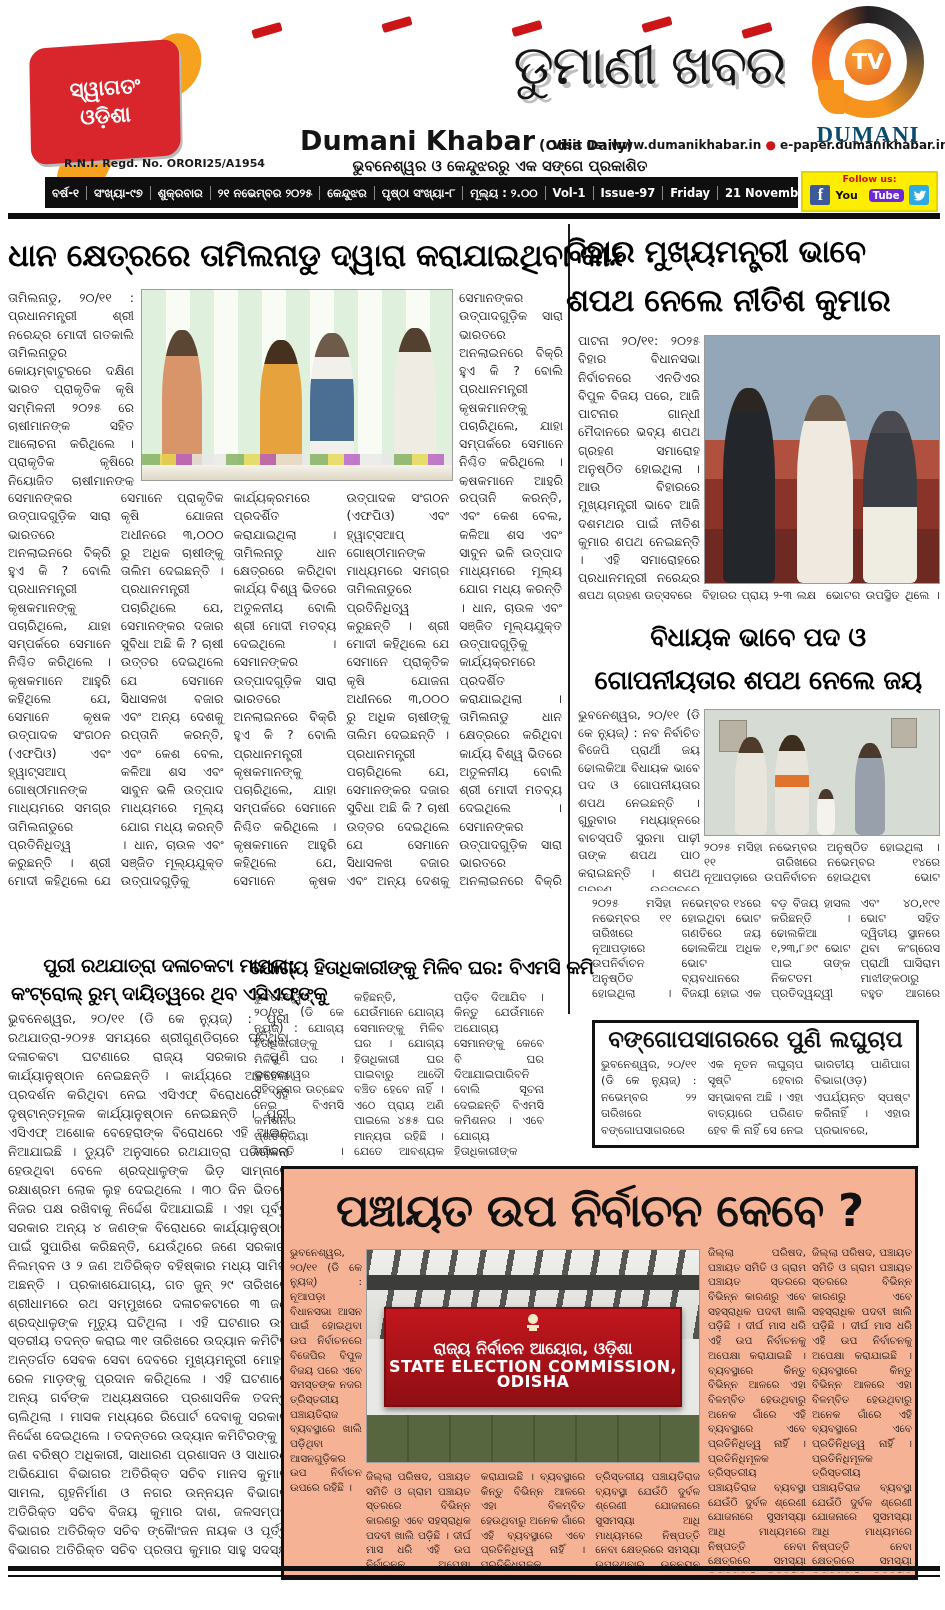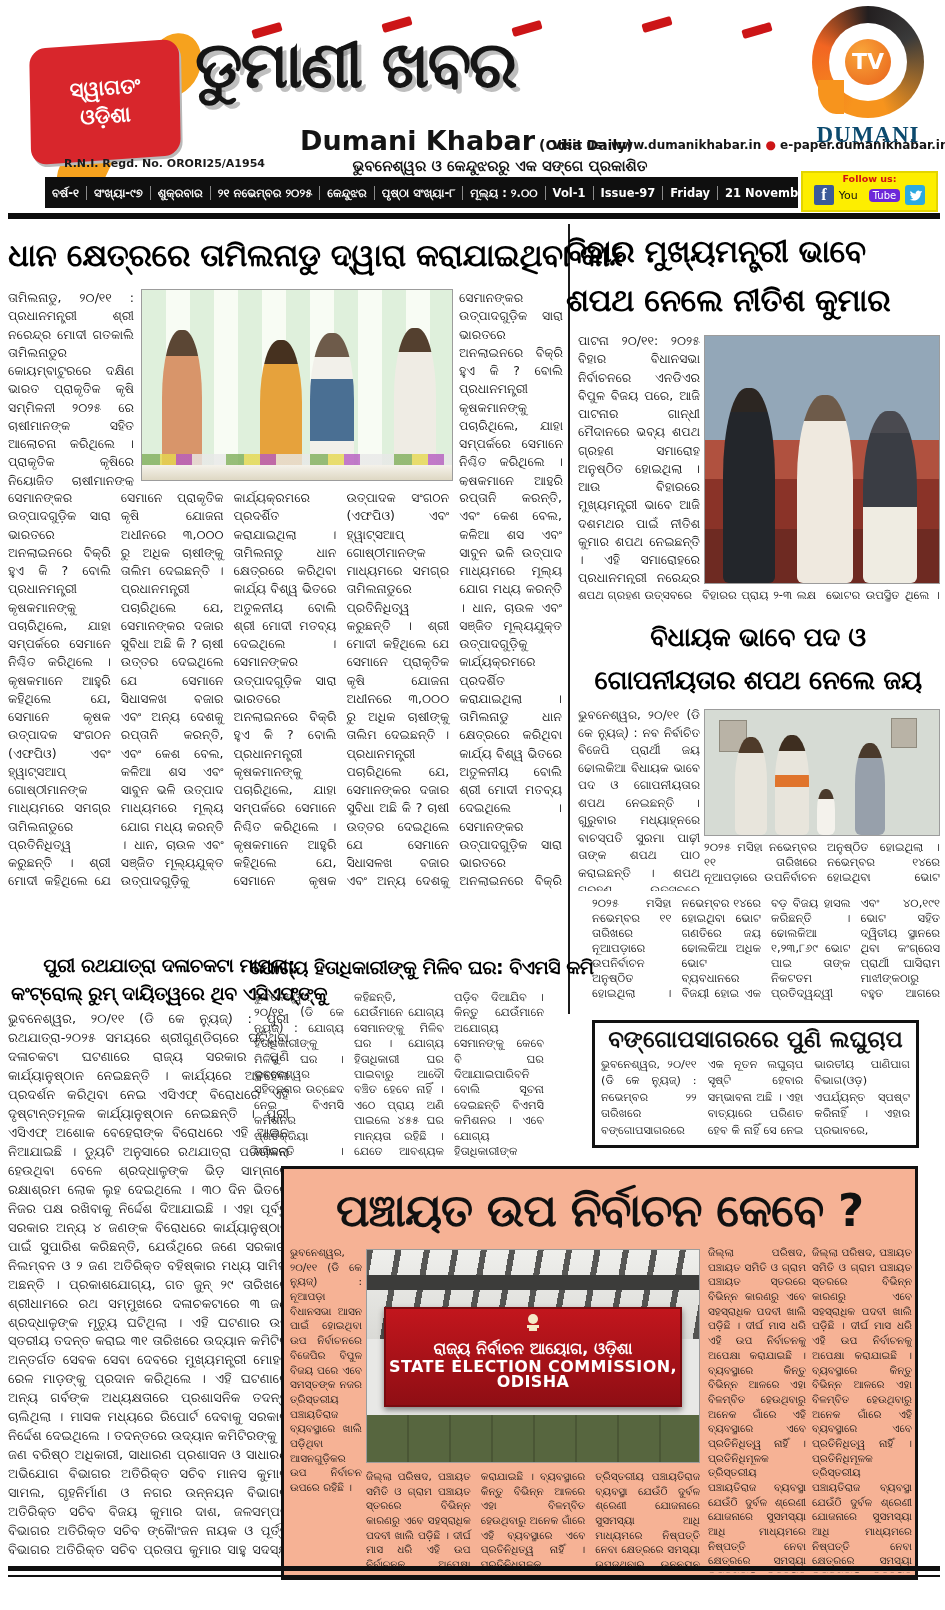--- a/index.html
+++ b/index.html
@@ -11,21 +11,21 @@
   .cols{column-fill:auto;column-gap:10px;}
   .hl{font-weight:800;color:#000;letter-spacing:-0.5px;}
   
   .flame{position:absolute;background:#f6a21e;border-radius:60% 60% 60% 0;}
   .welcome-box{position:absolute;left:30px;top:44px;width:150px;height:116px;background:#d8262c;
         border-radius:16px;transform:rotate(-4deg) skewX(-3deg);box-shadow:2px 3px 0 #b9b9b9;
         display:flex;flex-direction:column;align-items:center;justify-content:center;}
   .welcome-box div{color:#fff;font-weight:800;font-size:21px;line-height:1.35;transform:skewX(3deg);}
   .rni{position:absolute;left:64px;top:157px;font-size:11px;font-weight:700;color:#1a1a1a;}
   .mast-title{position:absolute;left:195px;top:6px;width:590px;height:118px;line-height:118px;
-        text-align:left;font-size:64px;font-weight:700;letter-spacing:-2px;color:#151515;
+        text-align:right;font-size:55px;font-weight:400;letter-spacing:-2px;color:#151515;
         text-shadow:4px 4px 0 rgba(125,125,125,.5);white-space:nowrap;overflow:hidden;}
   .accent{position:absolute;background:#cc1517;height:9px;width:30px;transform:rotate(-16deg);border-radius:2px;}
   .name-row{position:absolute;left:300px;top:125px;font-size:27px;font-weight:900;color:#141414;white-space:nowrap;}
   .name-row .suffix{font-size:14px;font-weight:700;margin-left:4px;}
   .visit{position:absolute;left:552px;top:138px;font-size:12px;font-weight:800;color:#151515;white-space:nowrap;}
   .visit .dot{color:#cc1517;}
   .tagline{position:absolute;left:280px;top:157px;width:440px;text-align:center;font-size:15px;font-weight:700;}
   
   .dtv{position:absolute;left:793px;top:4px;width:150px;height:172px;text-align:center;}
   .dtv-ring{position:relative;width:112px;height:112px;margin:2px auto 0;border-radius:50%;
@@ -40,21 +40,21 @@
   .datebar{position:absolute;left:45px;top:177px;width:753px;height:31px;background:#0f0f0f;color:#fff;
         display:flex;align-items:center;font-size:11.5px;font-weight:600;overflow:hidden;}
   .datebar span{padding:0 7px;border-right:1px solid #8a8a8a;white-space:nowrap;}
   .datebar span:last-child{border-right:none;}
   .follow{position:absolute;left:801px;top:171px;width:137px;height:41px;background:#fdee00;border:2px solid #e3d400;
         box-sizing:border-box;text-align:center;}
   .follow-label{font-size:9.5px;font-weight:800;color:#d01217;line-height:11px;}
   .follow-icons{display:flex;align-items:center;justify-content:center;gap:5px;margin-top:1px;}
   .icon-fb{width:20px;height:20px;background:#3c5a99;color:#fff;font-family:"Liberation Serif",serif;
         font-weight:900;font-size:16px;line-height:20px;text-align:center;border-radius:2px;}
-  .icon-yt{display:flex;align-items:flex-end;font-weight:400;font-size:11px;color:#111;gap:11px;}
+  .icon-yt{display:flex;align-items:flex-end;font-weight:700;font-size:11px;color:#111;gap:11px;}
   .icon-yt .tube{background:#6d28d9;color:#fff;border-radius:4px;padding:1px 4px;font-size:10px;}
   .icon-tw{width:20px;height:20px;background:#2caae1;border-radius:3px;display:flex;align-items:center;justify-content:center;}
   .toprule{position:absolute;left:8px;top:213px;width:932px;height:6px;background:#0d0d0d;}
   .bottomrule{position:absolute;left:8px;top:1566px;width:932px;height:4px;border-top:5px solid #101010;
         border-bottom:2px solid #101010;}
   .vdiv{position:absolute;left:568px;top:224px;width:2px;height:790px;background:#1c1c1c;}
   
   .photo{position:absolute;overflow:hidden;background:#c9c9c9;border:1px solid #9c9c9c;box-sizing:border-box;}
   .person{position:absolute;bottom:0;border-radius:45% 45% 6px 6px;}
   

